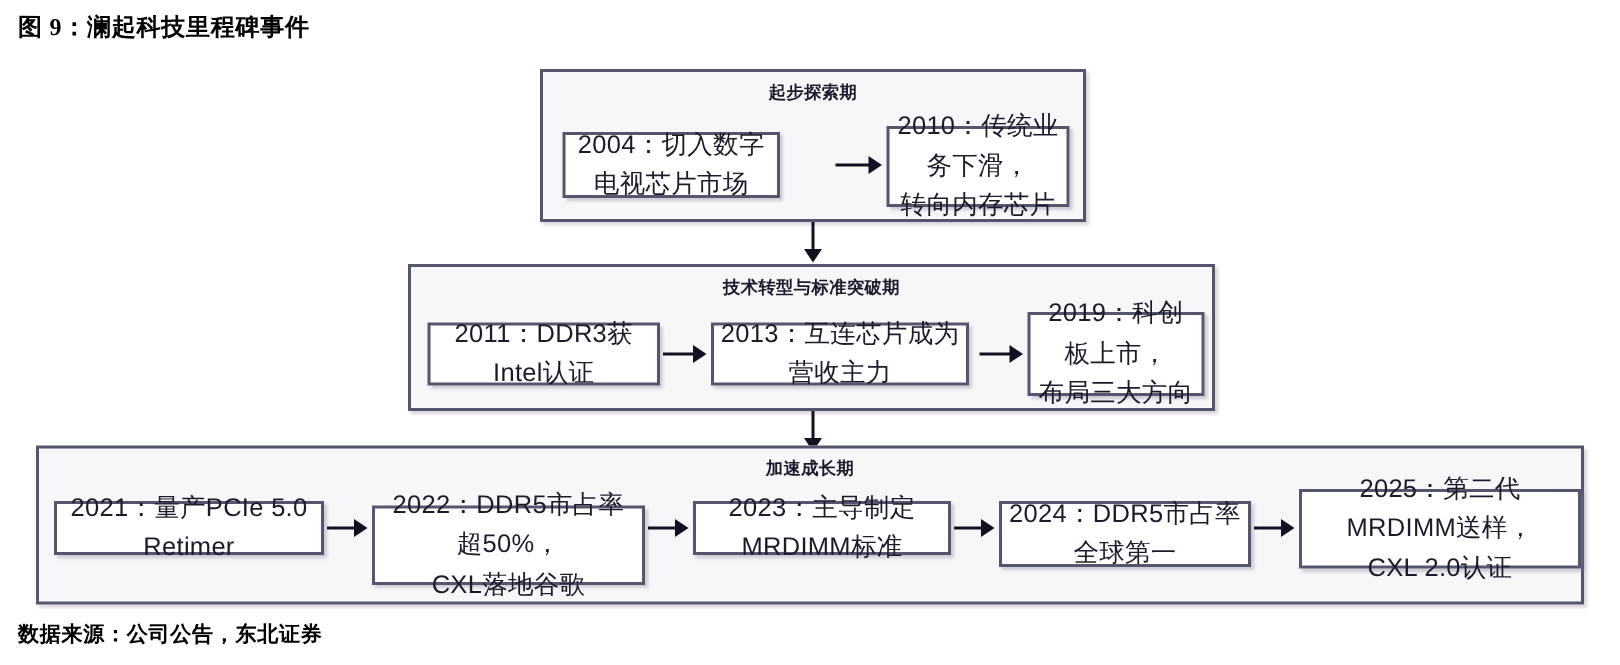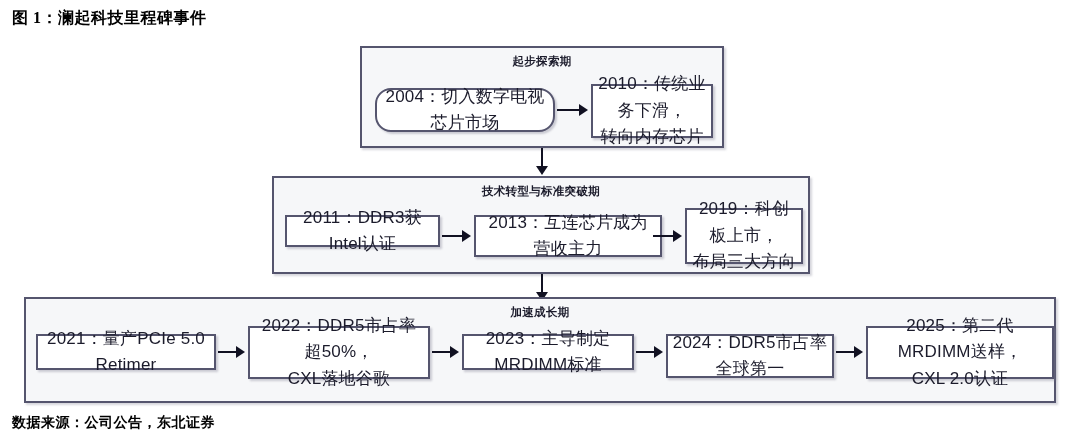--- a/index.html
+++ b/index.html
@@ -133,29 +133,29 @@
     width: 0;
     height: 0;
     border-left: 6px solid transparent;
     border-right: 6px solid transparent;
     border-top: 9px solid #111122;
   }
 </style>
 </head>
 <body>
 
-<div class="fig-title">图 1：澜起科技里程碑事件</div>
+<div class="fig-title">图 9：澜起科技里程碑事件</div>
 
 <div class="diagram">
 
   <div class="phase" style="left:360px; top:46px; width:364px; height:102px;">
     <div class="phase-title">起步探索期</div>
   </div>
 
-  <div class="node" style="left:375px; top:88px; width:180px; height:44px;border-radius:16px;">
+  <div class="node" style="left:375px; top:88px; width:145px; height:44px;">
     <span class="node-label">2004：切入数字电视芯片市场</span>
   </div>
 
   <div class="arrow-h" style="left:557px; top:103px; width:32px;">
     <div class="shaft" style="width:23px;"></div>
     <div class="head" style="left:22px;"></div>
   </div>
 
   <div class="node" style="left:591px; top:84px; width:122px; height:54px;">
     <span class="node-label">2010：传统业务下滑，
@@ -164,30 +164,30 @@
 
   <div class="arrow-v" style="left:535px; top:148px; height:28px;">
     <div class="shaft" style="height:19px;"></div>
     <div class="head" style="top:18px;"></div>
   </div>
 
   <div class="phase" style="left:272px; top:176px; width:538px; height:98px;">
     <div class="phase-title">技术转型与标准突破期</div>
   </div>
 
-  <div class="node" style="left:285px; top:215px; width:155px; height:32px;">
+  <div class="node" style="left:285px; top:215px; width:155px; height:42px;">
     <span class="node-label">2011：DDR3获Intel认证</span>
   </div>
 
   <div class="arrow-h" style="left:442px; top:229px; width:30px;">
     <div class="shaft" style="width:21px;"></div>
     <div class="head" style="left:20px;"></div>
   </div>
 
-  <div class="node" style="left:474px; top:215px; width:188px; height:42px;">
+  <div class="node" style="left:474px; top:215px; width:172px; height:42px;">
     <span class="node-label">2013：互连芯片成为营收主力</span>
   </div>
 
   <div class="arrow-h" style="left:653px; top:229px; width:30px;">
     <div class="shaft" style="width:21px;"></div>
     <div class="head" style="left:20px;"></div>
   </div>
 
   <div class="node" style="left:685px; top:208px; width:118px; height:56px;text-align:center;">
     <span class="node-label">2019：科创板上市，
@@ -205,21 +205,21 @@
 
   <div class="node" style="left:36px; top:334px; width:180px; height:36px;">
     <span class="node-label">2021：量产PCIe 5.0 Retimer</span>
   </div>
 
   <div class="arrow-h" style="left:218px; top:345px; width:28px;">
     <div class="shaft" style="width:19px;"></div>
     <div class="head" style="left:18px;"></div>
   </div>
 
-  <div class="node" style="left:248px; top:326px; width:182px; height:53px;">
+  <div class="node" style="left:248px; top:337px; width:182px; height:53px;">
     <span class="node-label">2022：DDR5市占率超50%，
 CXL落地谷歌</span>
   </div>
 
   <div class="arrow-h" style="left:432px; top:345px; width:28px;">
     <div class="shaft" style="width:19px;"></div>
     <div class="head" style="left:18px;"></div>
   </div>
 
   <div class="node" style="left:462px; top:334px; width:172px; height:36px;">

